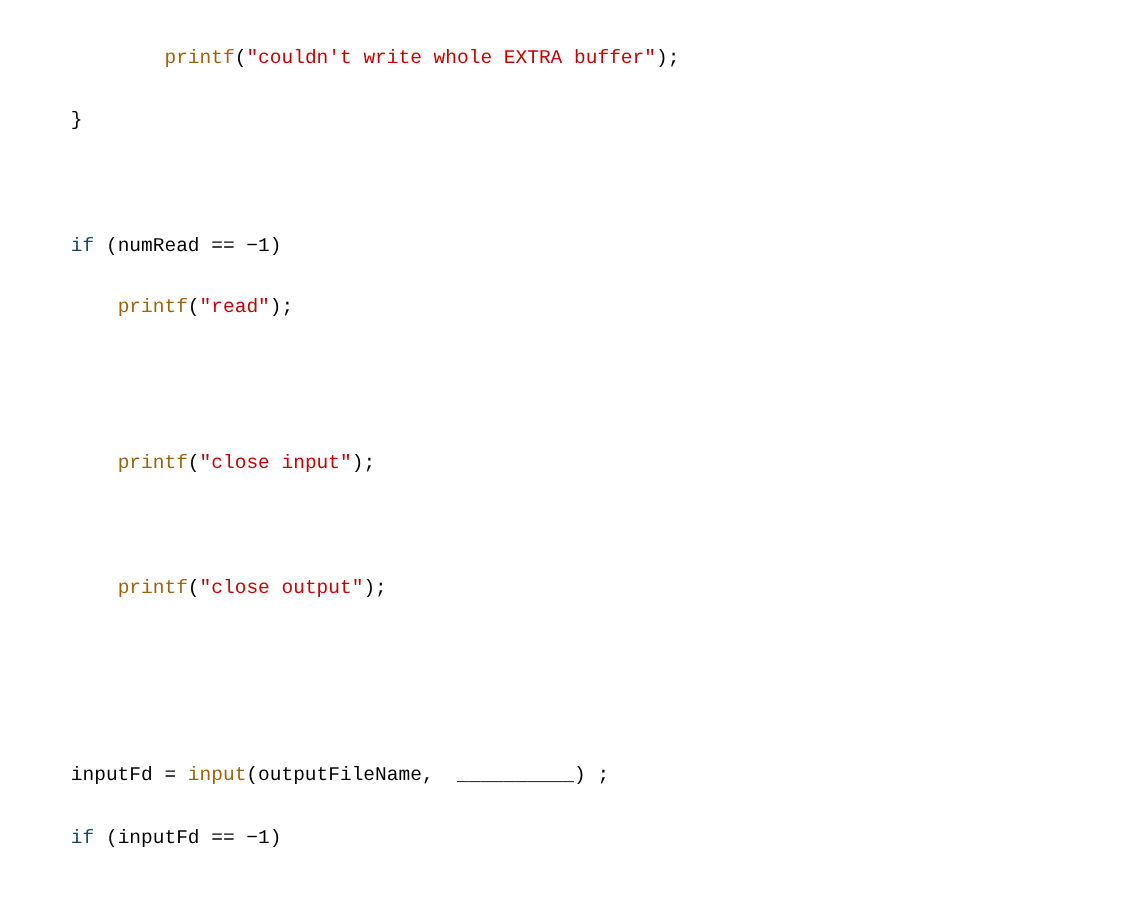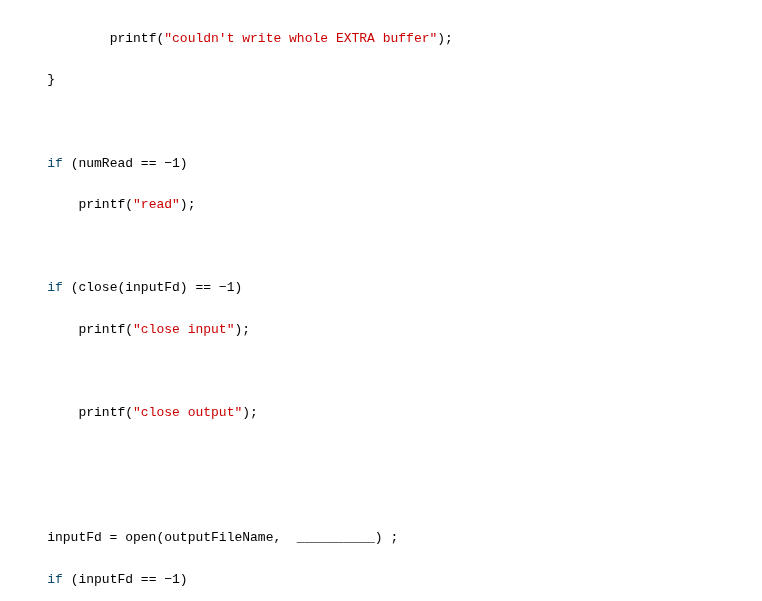--- a/index.html
+++ b/index.html
@@ -26,21 +26,21 @@
       font-size: 13px;
       line-height: 1.6;
     }
 
     .kw {
       color: #0c4a6e;
       font-weight: normal;
     }
 
     .fn {
-      color: #000000;
+      color: #a16207;
     }
 
     .str {
       color: #cc0000;
     }
 
     .blank {
       display: block;
       height: 1.6em;
     }
@@ -48,27 +48,26 @@
 </head>
 <body>
 
 <div class="code-block">
 <span>            <span class="fn">printf</span>(<span class="str">"couldn't write whole EXTRA buffer"</span>);</span>
 <br><span>    }</span>
 <br><span class="blank"></span>
 <span>    <span class="kw">if</span> (numRead == −1)</span>
 <br><span>        <span class="fn">printf</span>(<span class="str">"read"</span>);</span>
 <br><span class="blank"></span>
-<span>    <span class="kw">if</span> (<span class="fn">close</span>(inputFd) == −1)</span>
 <br><span>        <span class="fn">printf</span>(<span class="str">"close input"</span>);</span>
 <br>
 <br><span>        <span class="fn">printf</span>(<span class="str">"close output"</span>);</span>
 <br><span class="blank"></span>
 <span class="blank"></span>
-<span>    inputFd = <span class="fn">open</span>(outputFileName,  __________) ;</span>
+<span>    inputFd = <span class="fn">input</span>(outputFileName,  __________) ;</span>
 <br><span>    <span class="kw">if</span> (inputFd == −1)</span>
 <br>
 <br>
 
 <br>
 <br>
 <br>
 <br>
 <br>
 <br>

